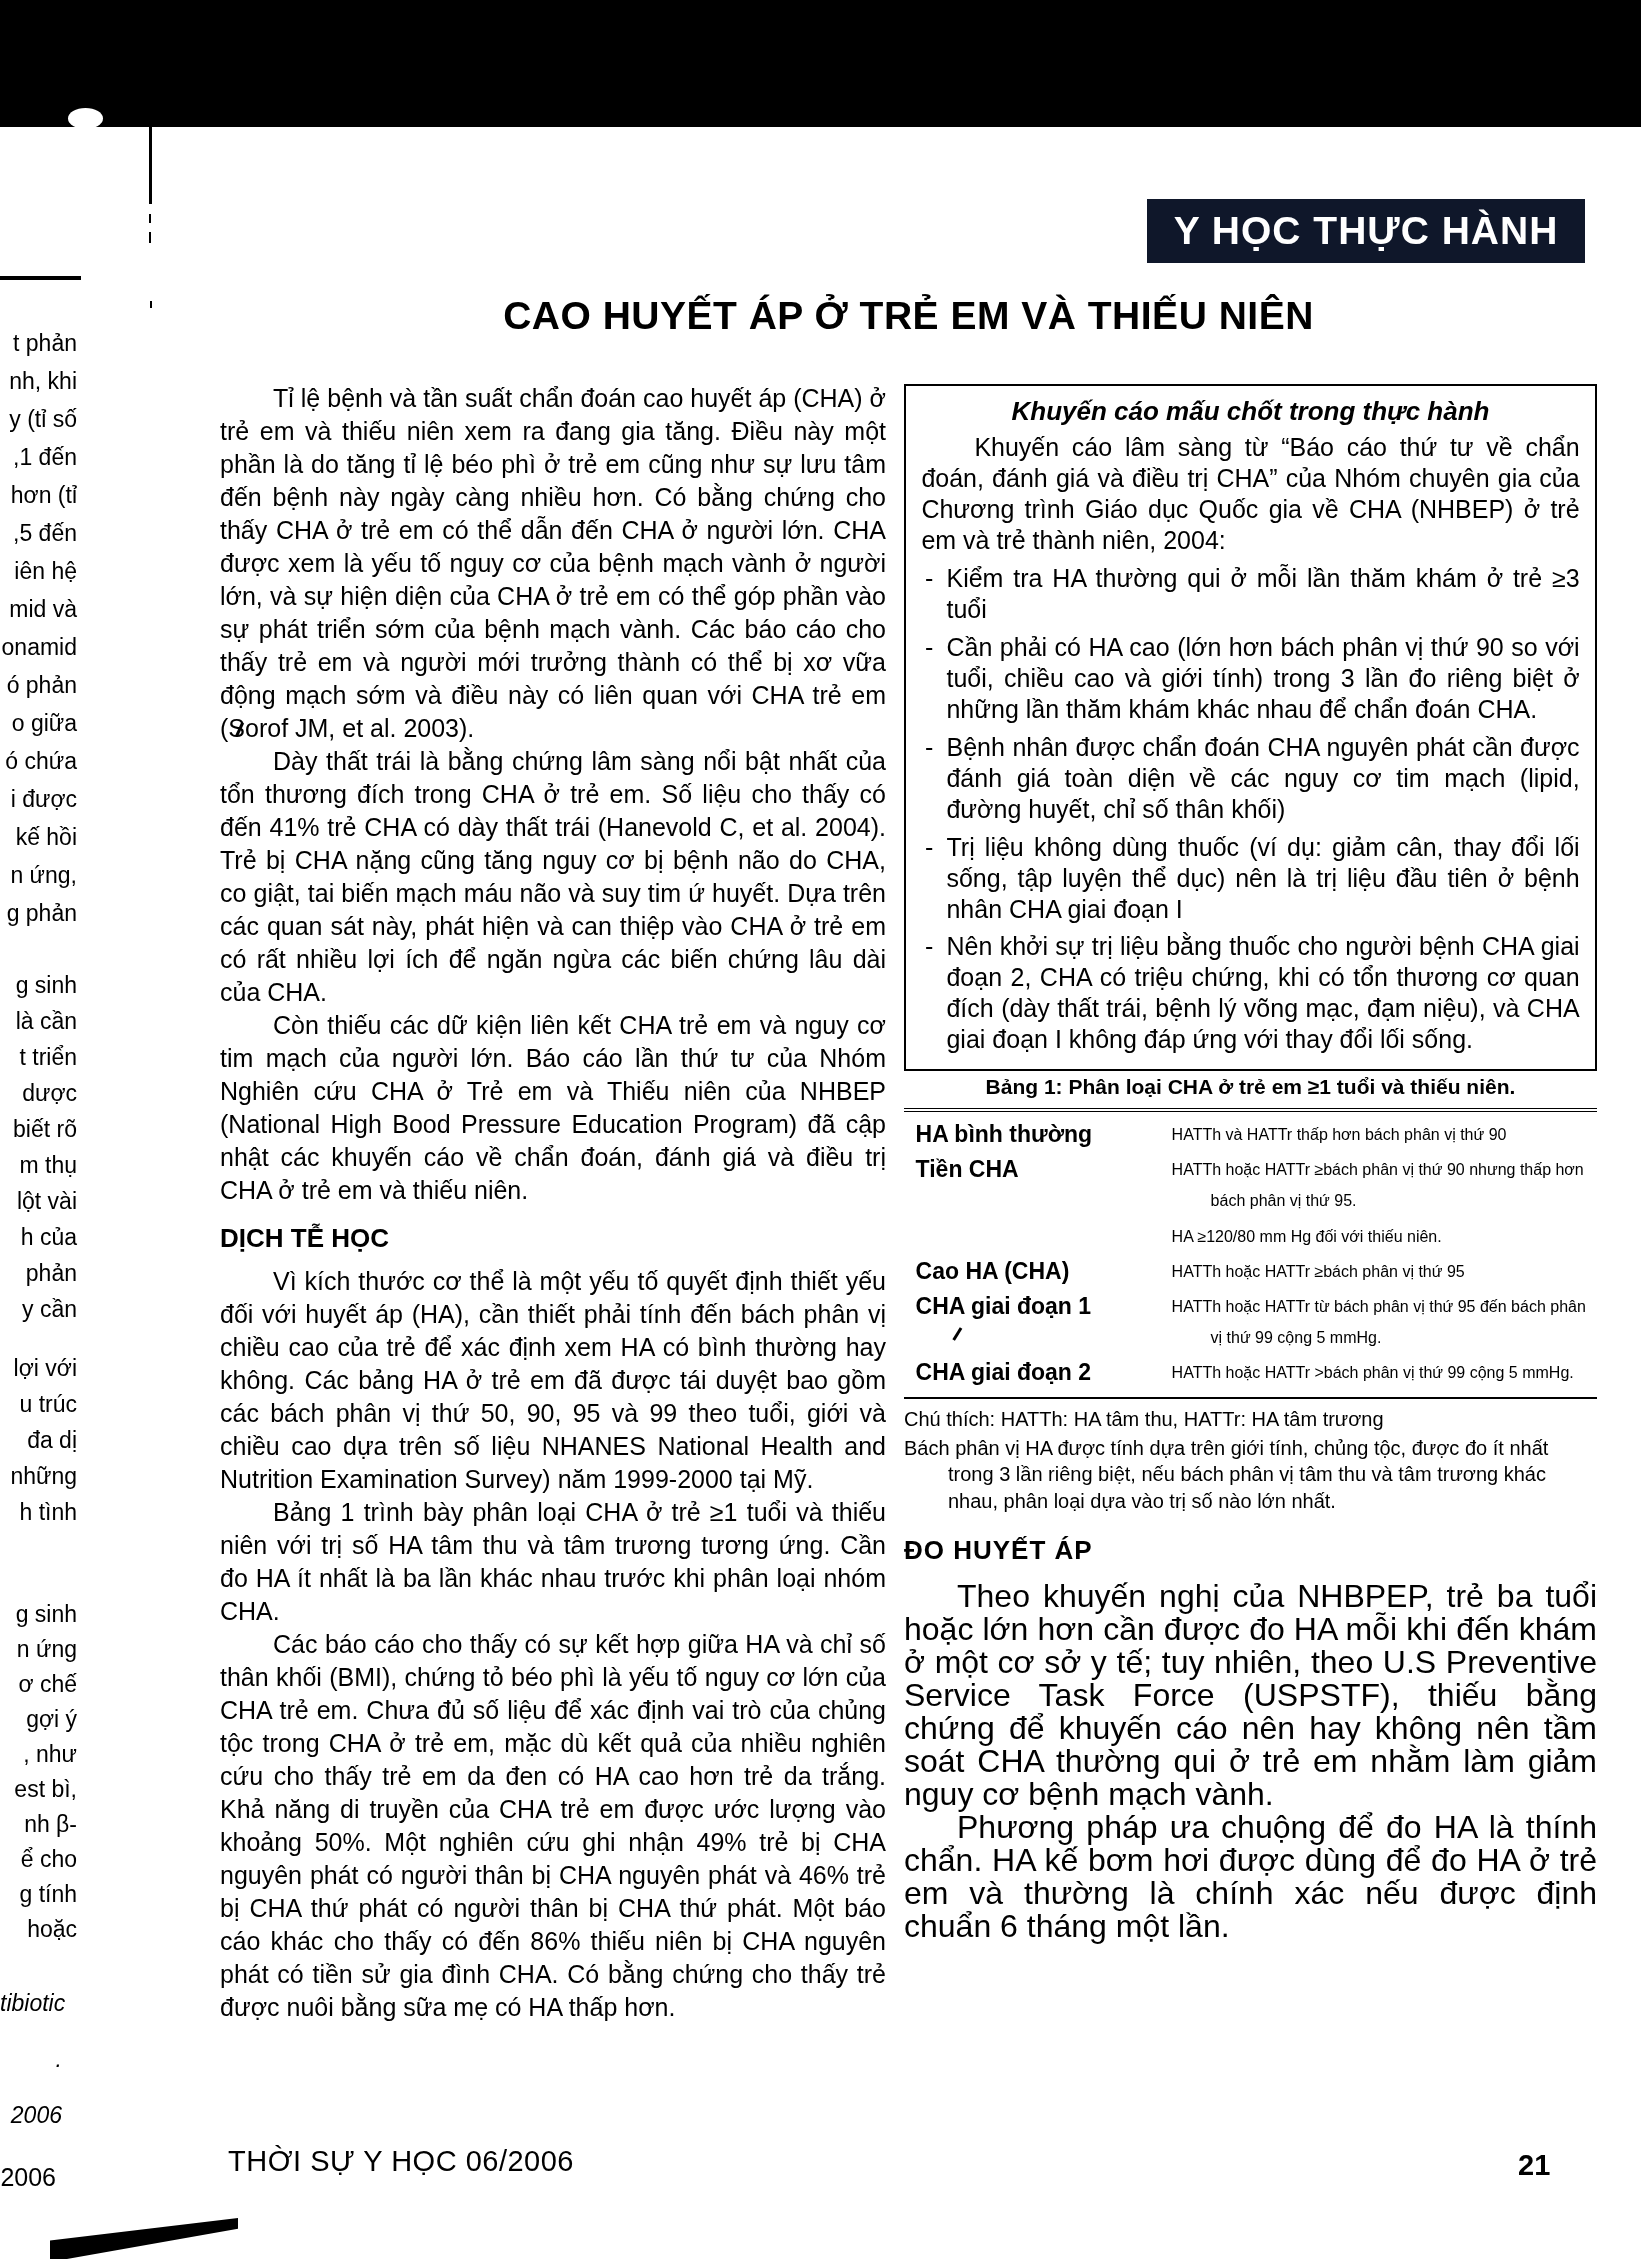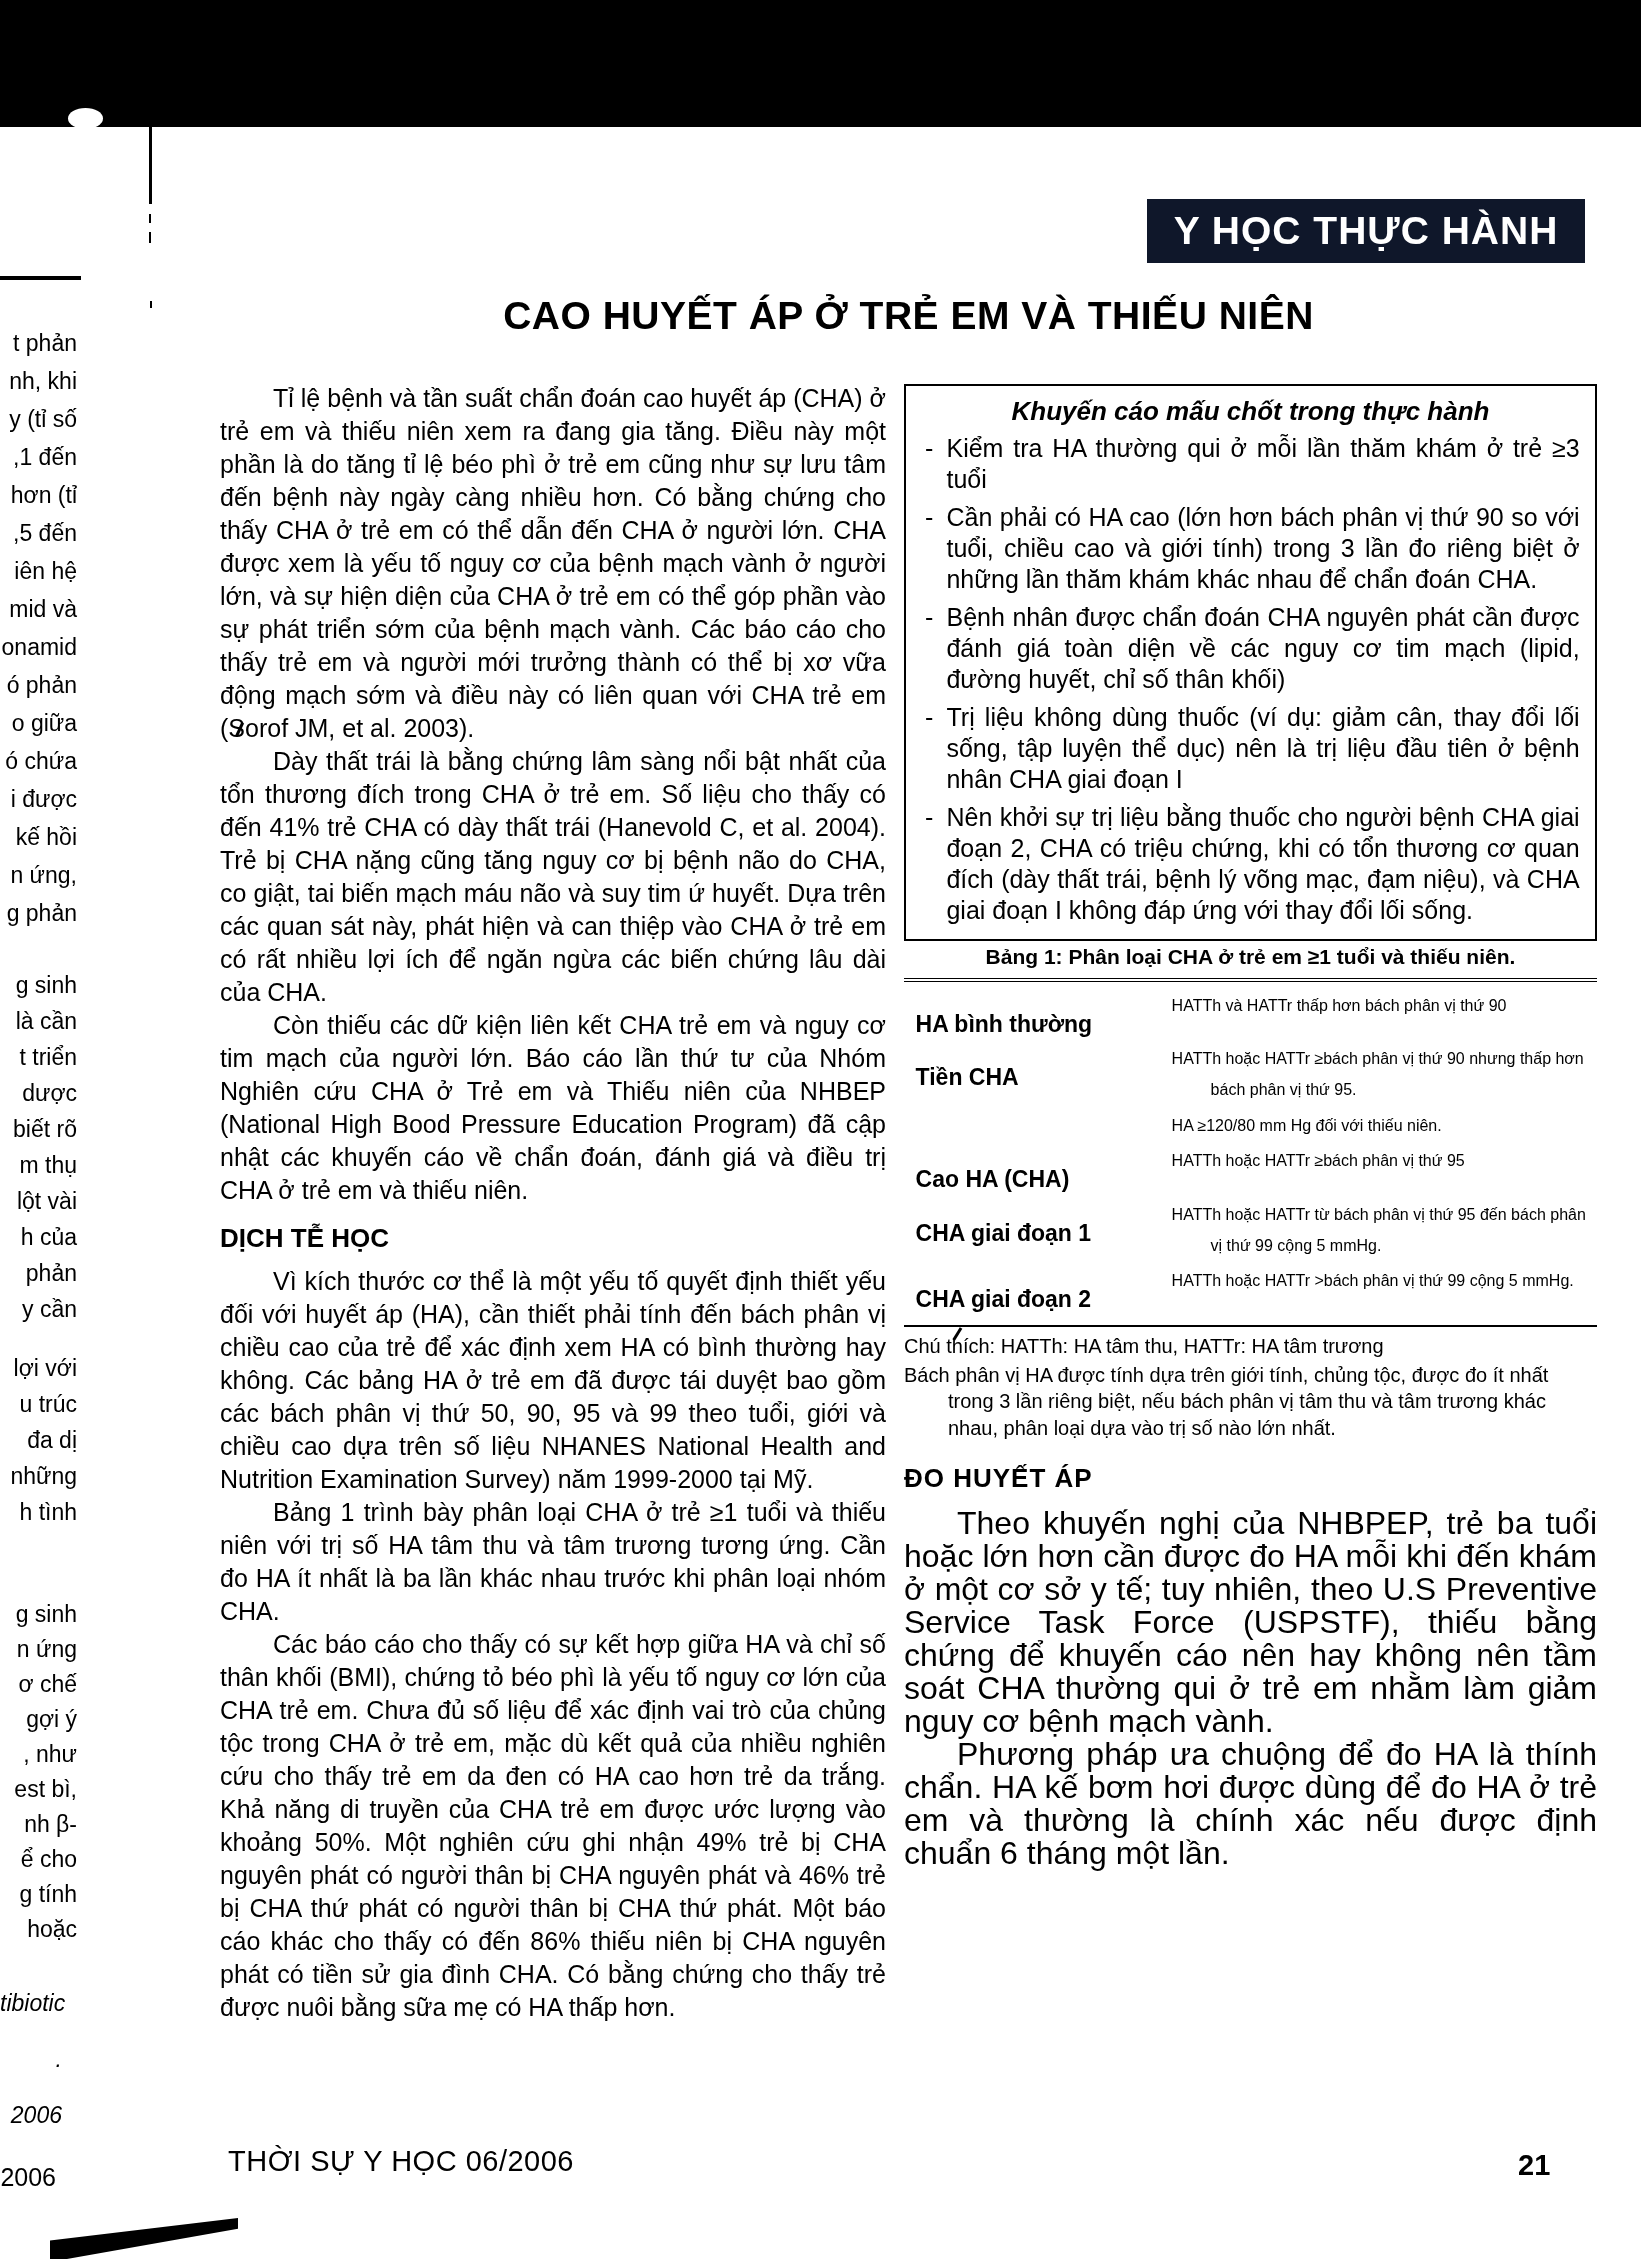--- a/index.html
+++ b/index.html
@@ -45,21 +45,21 @@
   .key-box-title{text-align:center;font-weight:bold;font-style:italic;font-size:26px;margin:0 0 5.8px 0;}
   .key-intro{margin:0;text-align:justify;text-indent:53px;}
   .kb{display:flex;gap:9.7px;margin-top:6.8px;}
   .kb .dash{flex:none;width:15.4px;text-align:center;}
   .kb .bt{flex:1;text-align:justify;}
   
   .tbl-caption{margin-top:4px;text-align:center;font-weight:bold;font-size:21px;}
   .tbl{margin-top:8.7px;border-top:4.8px double #000;border-bottom:2.9px solid #000;padding:7.7px 0 9.7px 0;}
   .trow{display:flex;margin-top:3.9px;}
   .trow:first-child{margin-top:0;}
-  .term{flex:none;width:256px;font-weight:bold;font-size:23px;line-height:31px;padding-left:11.6px;margin-top:19px;}
+  .term{flex:none;width:256px;font-weight:bold;font-size:23px;line-height:31px;padding-left:11.6px;}
   .defs{flex:1;font-size:16px;line-height:31px;}
   .defs p{margin:0;padding-left:39px;text-indent:-39px;text-align:left;}
   .defs p + p{margin-top:4.8px;}
   
   .tbl-notes{margin-top:6.8px;font-size:20px;line-height:26.6px;}
   .tbl-notes p{margin:0;}
   .note-hang{padding-left:44px;text-indent:-44px;margin-top:1.9px !important;}
   .bp-heading{font-weight:bold;font-size:26px;margin:21px 0 13.5px 0;letter-spacing:1px;}
   .bp-text p{margin:0;font-size:32px;line-height:33px;text-align:justify;text-indent:53px;}
   
@@ -137,20 +137,21 @@
     <div class="sec-heading">DỊCH TỄ HỌC</div>
     <p>Vì kích thước cơ thể là một yếu tố quyết định thiết yếu đối với huyết áp (HA), cần thiết phải tính đến bách phân vị chiều cao của trẻ để xác định xem HA có bình thường hay không. Các bảng HA ở trẻ em đã được tái duyệt bao gồm các bách phân vị thứ 50, 90, 95 và 99 theo tuổi, giới và chiều cao dựa trên số liệu NHANES National Health and Nutrition Examination Survey) năm 1999-2000 tại Mỹ.</p>
     <p>Bảng 1 trình bày phân loại CHA ở trẻ ≥1 tuổi và thiếu niên với trị số HA tâm thu và tâm trương tương ứng. Cần đo HA ít nhất là ba lần khác nhau trước khi phân loại nhóm CHA.</p>
     <p>Các báo cáo cho thấy có sự kết hợp giữa HA và chỉ số thân khối (BMI), chứng tỏ béo phì là yếu tố nguy cơ lớn của CHA trẻ em. Chưa đủ số liệu để xác định vai trò của chủng tộc trong CHA ở trẻ em, mặc dù kết quả của nhiều nghiên cứu cho thấy trẻ em da đen có HA cao hơn trẻ da trắng. Khả năng di truyền của CHA trẻ em được ước lượng vào khoảng 50%. Một nghiên cứu ghi nhận 49% trẻ bị CHA nguyên phát có người thân bị CHA nguyên phát và 46% trẻ bị CHA thứ phát có người thân bị CHA thứ phát. Một báo cáo khác cho thấy có đến 86% thiếu niên bị CHA nguyên phát có tiền sử gia đình CHA. Có bằng chứng cho thấy trẻ được nuôi bằng sữa mẹ có HA thấp hơn.</p>
   </div>
 
   <div class="col-right">
 
     <div class="key-box">
       <p class="key-box-title">Khuyến cáo mấu chốt trong thực hành</p>
+      <p class="key-intro">Khuyến cáo lâm sàng từ “Báo cáo thứ tư về chẩn đoán, đánh giá và điều trị CHA” của Nhóm chuyên gia của Chương trình Giáo dục Quốc gia về CHA (NHBEP) ở trẻ em và trẻ thành niên, 2004:</p>
       <div class="kb">
         <span class="dash">-</span>
         <span class="bt">Kiểm tra HA thường qui ở mỗi lần thăm khám ở trẻ ≥3 tuổi</span>
       </div>
       <div class="kb">
         <span class="dash">-</span>
         <span class="bt">Cần phải có HA cao (lớn hơn bách phân vị thứ 90 so với tuổi, chiều cao và giới tính) trong 3 lần đo riêng biệt ở những lần thăm khám khác nhau để chẩn đoán CHA.</span>
       </div>
       <div class="kb">
         <span class="dash">-</span>

